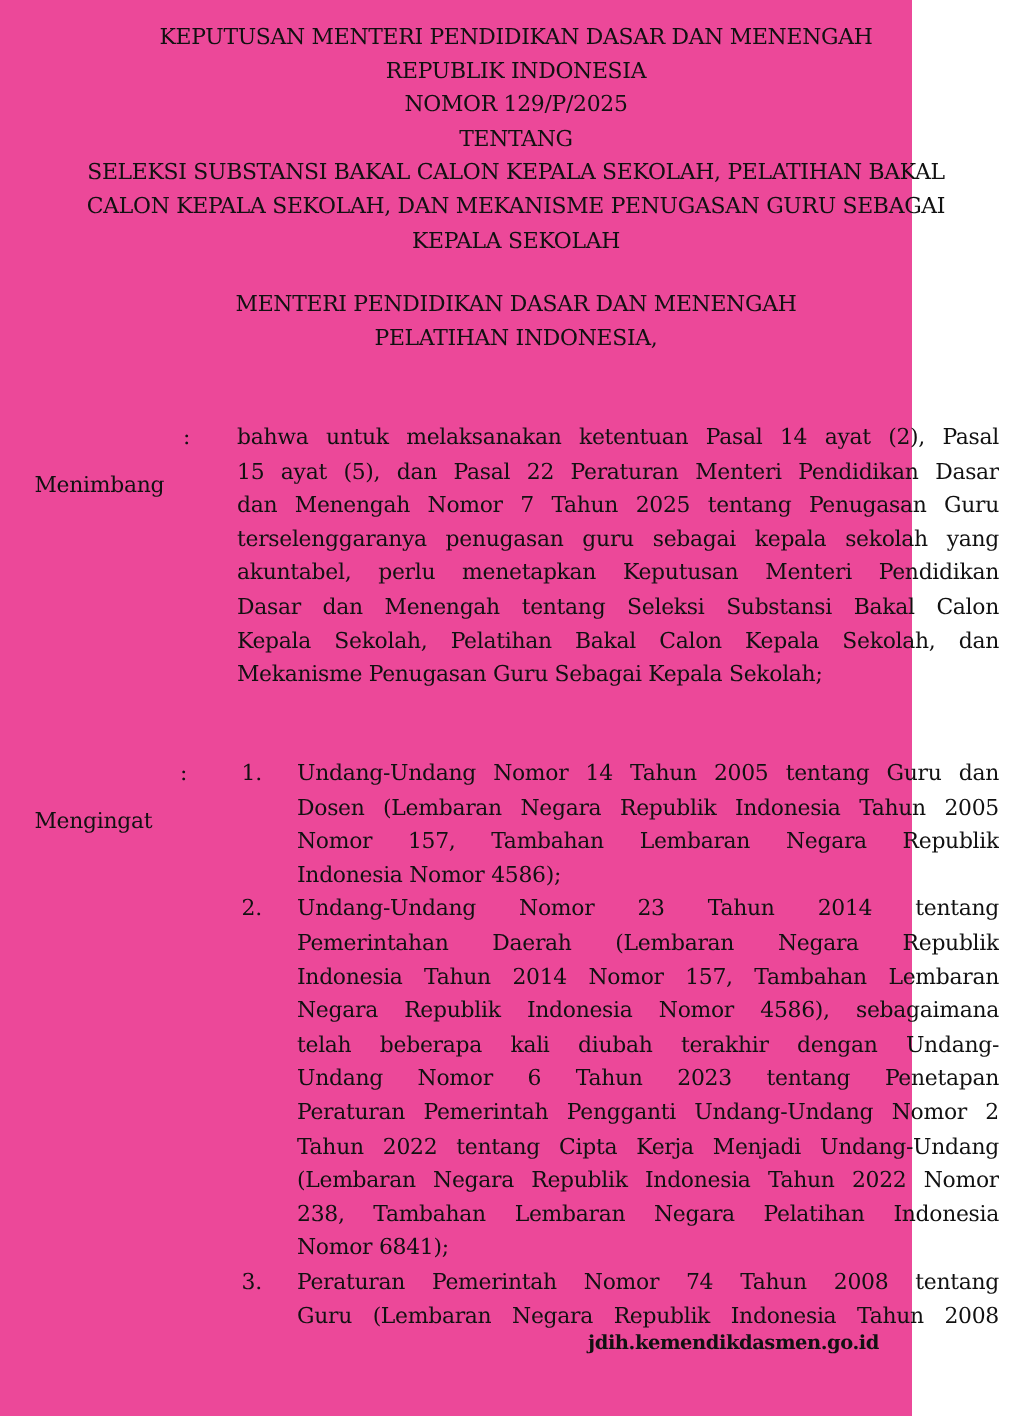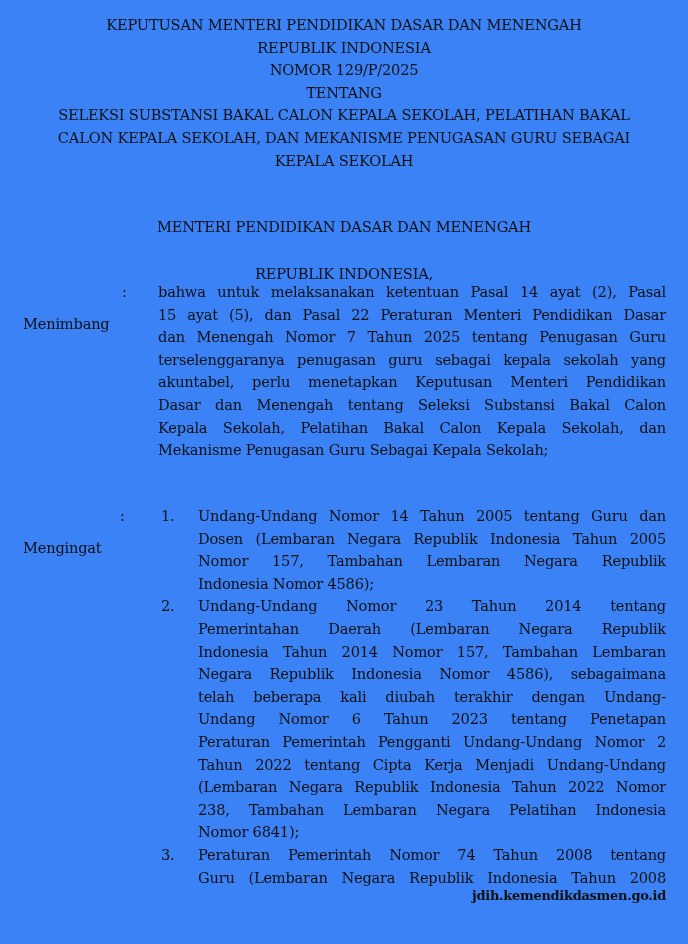--- a/index.html
+++ b/index.html
@@ -11,23 +11,23 @@
       width: 688px;
       height: 944px;
       position: relative;
       overflow: hidden;
       font-family: "DejaVu Serif", "Liberation Serif", serif;
       color: #111111;
     }
     .page {
       position: absolute;
       left: 0; top: 0;
-      width: 688px;
+      width: 608px;
       height: 944px;
-      background: #3b82f6;
+      background: #ec4899;
       text-decoration: underline;
     }
     .title-block {
       position: absolute;
       left: 0;
       top: 14px;
       width: 688px;
       text-align: center;
       font-size: 14.6px;
       line-height: 22.6px;
@@ -38,21 +38,21 @@
     .minister-block {
       position: absolute;
       left: 0;
       top: 192px;
       width: 688px;
       text-align: center;
       font-size: 14.6px;
       line-height: 22.6px;
       letter-spacing: -0.2px;
     }
-    .minister-block .line { display: block; white-space: nowrap; margin-top: 24px; }
+    .minister-block .line { display: block; white-space: nowrap; }
 
     .section {
       position: absolute;
       left: 0;
       width: 688px;
       font-size: 14.6px;
       line-height: 22.6px;
       letter-spacing: -0.2px;
     }
     .section .label {
@@ -118,21 +118,21 @@
     <span class="line">REPUBLIK INDONESIA</span>
     <span class="line">NOMOR 129/P/2025</span>
     <span class="line">TENTANG</span>
     <span class="line subject">SELEKSI SUBSTANSI BAKAL CALON KEPALA SEKOLAH, PELATIHAN BAKAL</span>
     <span class="line subject">CALON KEPALA SEKOLAH, DAN MEKANISME PENUGASAN GURU SEBAGAI</span>
     <span class="line subject">KEPALA SEKOLAH</span>
   </div>
 
   <div class="minister-block">
     <span class="line">MENTERI PENDIDIKAN DASAR DAN MENENGAH</span>
-    <span class="line">REPUBLIK INDONESIA,</span>
+    <span class="line">PELATIHAN INDONESIA,</span>
   </div>
 
   <div class="section" style="top:281px;">
     <span class="label">Menimbang</span>
     <span class="colon" style="left:122px;">:</span>
     <div class="body">
       <span class="just-line">bahwa untuk melaksanakan ketentuan Pasal 14 ayat (2), Pasal</span>
       <span class="just-line">15 ayat (5), dan Pasal 22 Peraturan Menteri Pendidikan Dasar</span>
       <span class="just-line">dan Menengah Nomor 7 Tahun 2025 tentang Penugasan Guru</span>
       <span class="just-line">terselenggaranya penugasan guru sebagai kepala sekolah yang</span>

